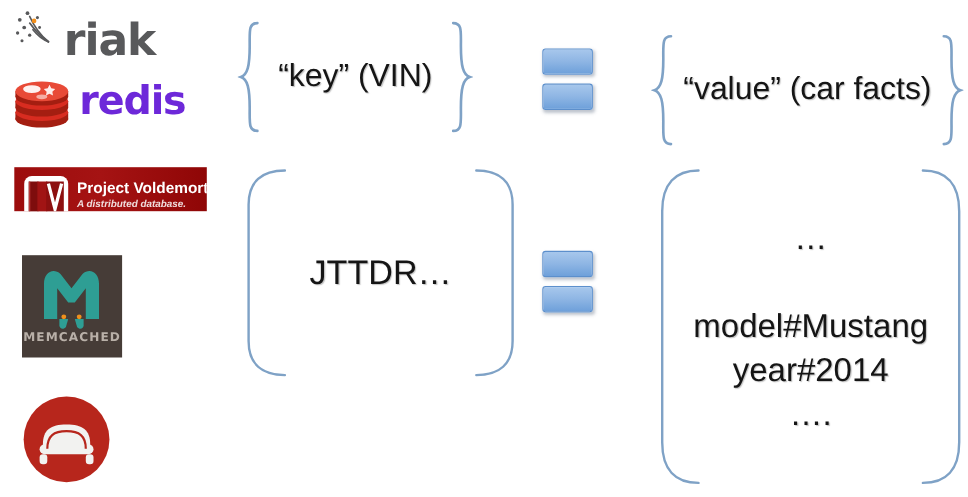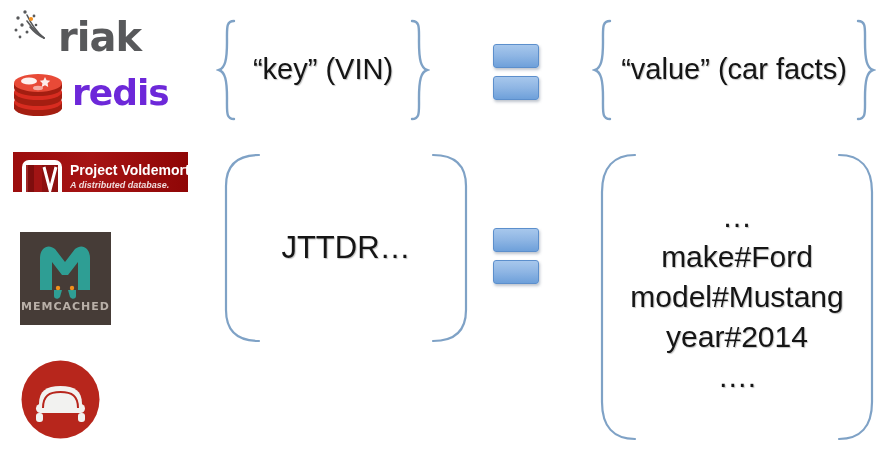--- a/index.html
+++ b/index.html
@@ -130,21 +130,21 @@
   .brace-text {
     text-align: center;
     color: #151515;
     font-family: "Liberation Sans", sans-serif;
     text-shadow: 1px 1px 1px rgba(120,120,120,0.45);
     white-space: nowrap;
   }
 
   
   #row-key   { left: 216px; top: 18px;  width: 214px; height: 104px; }
-  #row-value { left: 592px; top: 18px;  width: 284px; height: 104px; }
+  #row-value { left: 592px; top: 30px;  width: 284px; height: 104px; }
   #row-key .brace-text,
   #row-value .brace-text {
     font-size: 29px;
     line-height: 1.1;
   }
 
   
   #row-jttdr { left: 222px; top: 152px; width: 248px; height: 192px; }
   #row-facts { left: 598px; top: 152px; width: 278px; height: 290px; }
   #row-jttdr .brace-text { font-size: 31px; line-height: 1.15; }
@@ -330,21 +330,21 @@
   <span class="bar bottom"></span>
 </div>
 
 <div class="brace-group row" id="row-facts">
   <svg class="brace-svg left" viewBox="0 0 40 290" preserveAspectRatio="none" width="40">
     <path d="M37,3 C16,3 4,15 4,40 L4,250 C4,275 16,287 37,287" fill="none" stroke="#7fa2c6" stroke-width="2.2" stroke-linecap="round"></path>
   </svg>
   <div class="brace-inner">
     <span class="brace-text">
       <span>…</span><br>
-      <span>make#Ford</span><br>
+      <br>
       <span>model#Mustang</span><br>
       <span>year#2014</span><br>
       <span>….</span>
     </span>
   </div>
   <svg class="brace-svg right" viewBox="0 0 40 290" preserveAspectRatio="none" width="40">
     <path d="M3,3 C24,3 36,15 36,40 L36,250 C36,275 24,287 3,287" fill="none" stroke="#7fa2c6" stroke-width="2.2" stroke-linecap="round"></path>
   </svg>
 </div>
 

